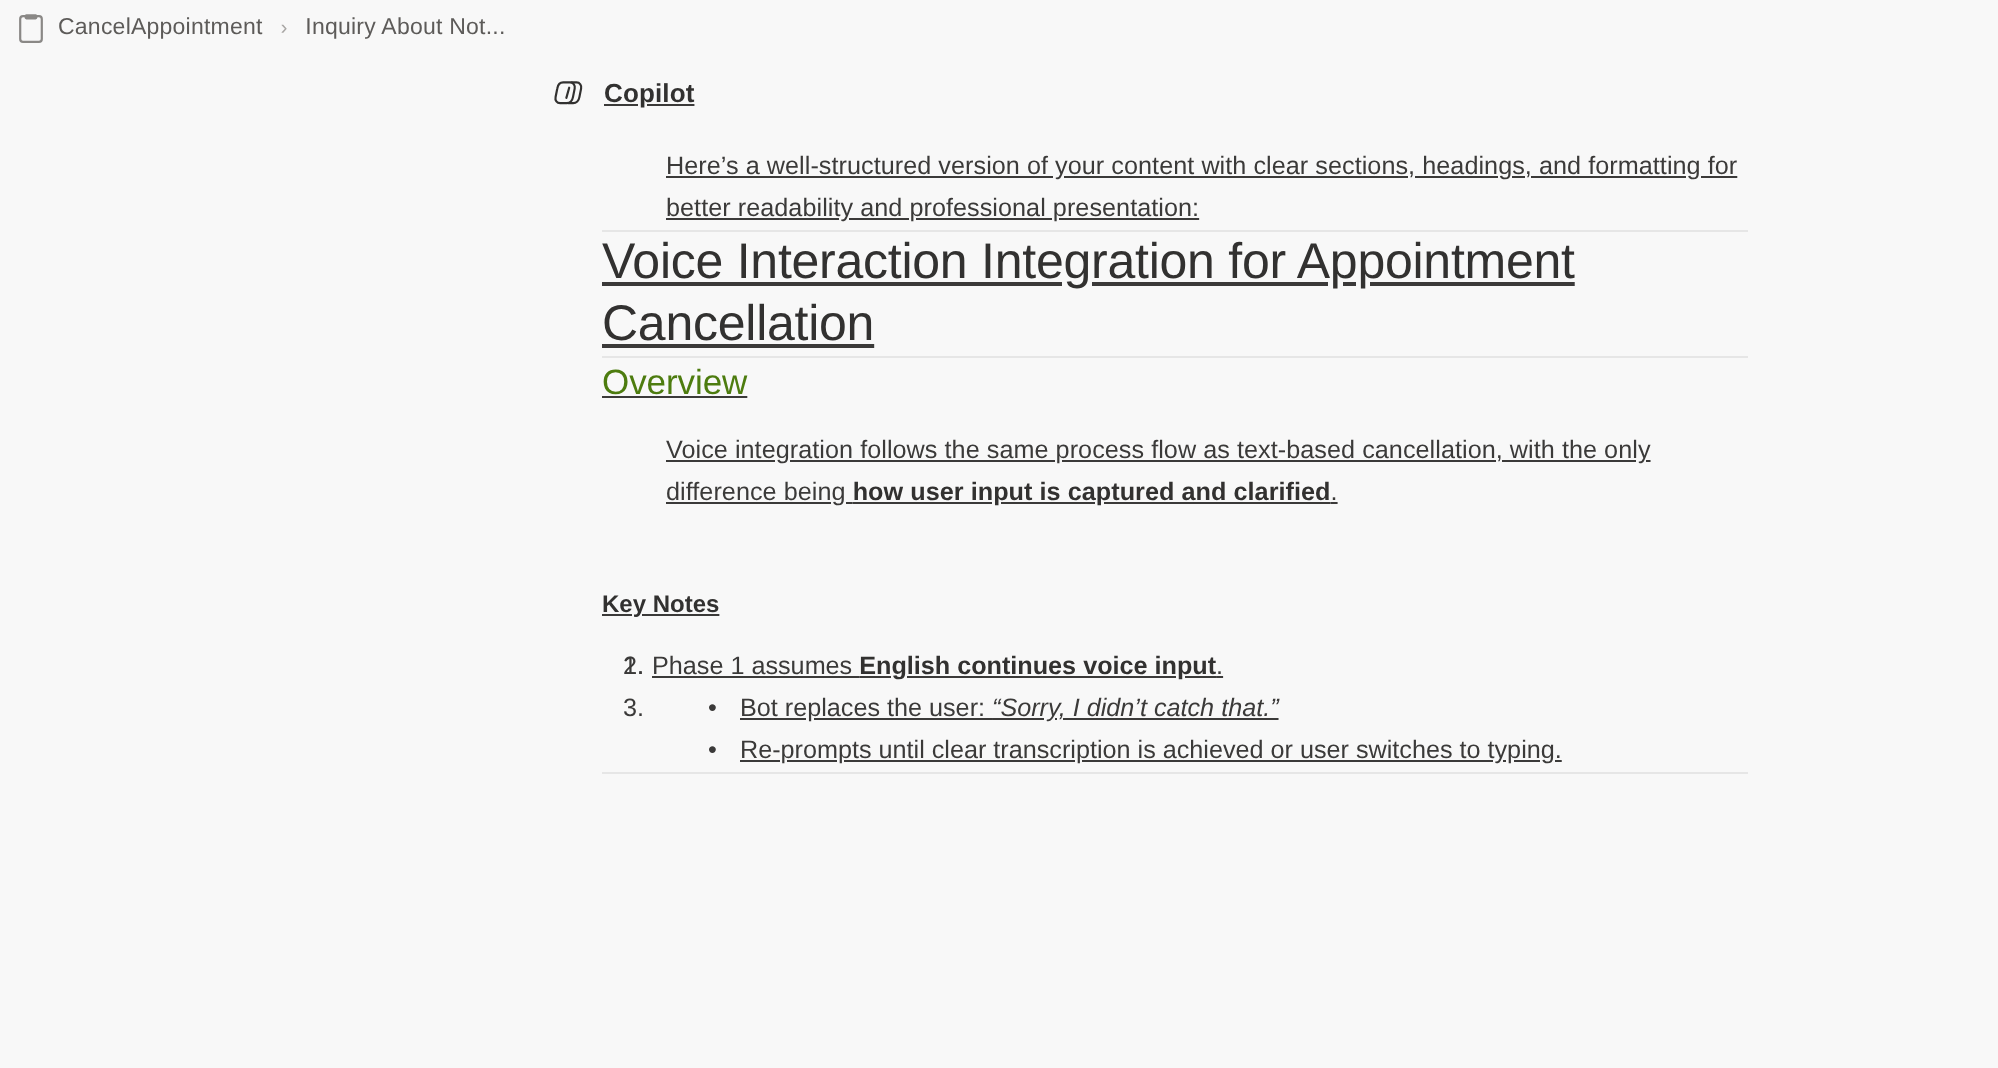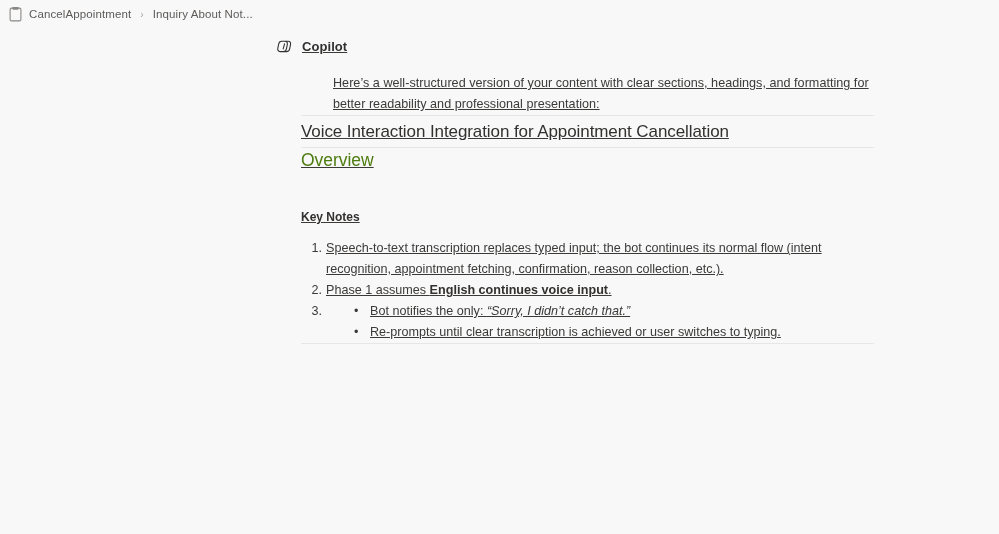--- a/index.html
+++ b/index.html
@@ -101,21 +101,21 @@
     border-top: 1px solid #e6e6e6;
     width: 573px;
     margin: 0;
   }
 
   .rule-1 { margin-top: 30px; margin-bottom: 28px; }
   .rule-2 { margin-top: 26px; margin-bottom: 25px; }
   .rule-3 { margin-top: 25px; }
 
   h1.doc-title {
-    font-size: 17px;
+    font-size: 25px;
     line-height: 31px;
     font-weight: 400;
     color: #323130;
     letter-spacing: -0.005em;
   }
 
   h2.section-heading {
     font-size: 17.5px;
     line-height: 24px;
     font-weight: 400;
@@ -230,41 +230,42 @@
     <p class="para intro-para">Here’s a well-structured version of your content with clear sections, headings, and formatting for better readability and professional presentation:</p>
 
     <hr class="rule rule-1">
 
     <h1 class="doc-title">Voice Interaction Integration for Appointment Cancellation</h1>
 
     <hr class="rule rule-2">
 
     <h2 class="section-heading">Overview</h2>
 
+    <p class="para overview-para"><span>Voice integration follows the same process flow as text-based cancellation, with the only difference being </span><b>how user input is captured and clarified</b><span>.</span></p>
 
     <h3 class="sub-heading">Key Notes</h3>
 
     <ol class="key-list">
 
       <li>
-        <span class="li-marker">1.</span><span>Speech-to-text transcription replaces typed input; the bot continues its normal flow (intent recognition, appointment fetching, confirmation, reason collection, etc.).</span><b></b><span></span>
+        <span class="li-marker">1.</span><b></b><span></span>
       </li>
 
       <li>
         <span class="li-marker">2.</span><span>Phase 1 assumes </span><b>English continues voice input</b><span>.</span>
       </li>
 
       <li>
         <span class="li-marker">3.</span><b></b><span></span>
 
         <div class="sub-list-wrap">
           <ul class="sub-list">
 
             <li>
-              <span class="bullet-marker">•</span><span>Bot notifies the only: </span><i>“Sorry, I didn’t catch that.”</i><span></span>
+              <span class="bullet-marker">•</span><span>Bot replaces the user: </span><i>“Sorry, I didn’t catch that.”</i><span></span>
             </li>
 
             <li>
               <span class="bullet-marker">•</span><span>Re-prompts until clear transcription is achieved or user switches to typing.</span><i></i><span></span>
             </li>
 
           </ul>
         </div>
       </li>
 

